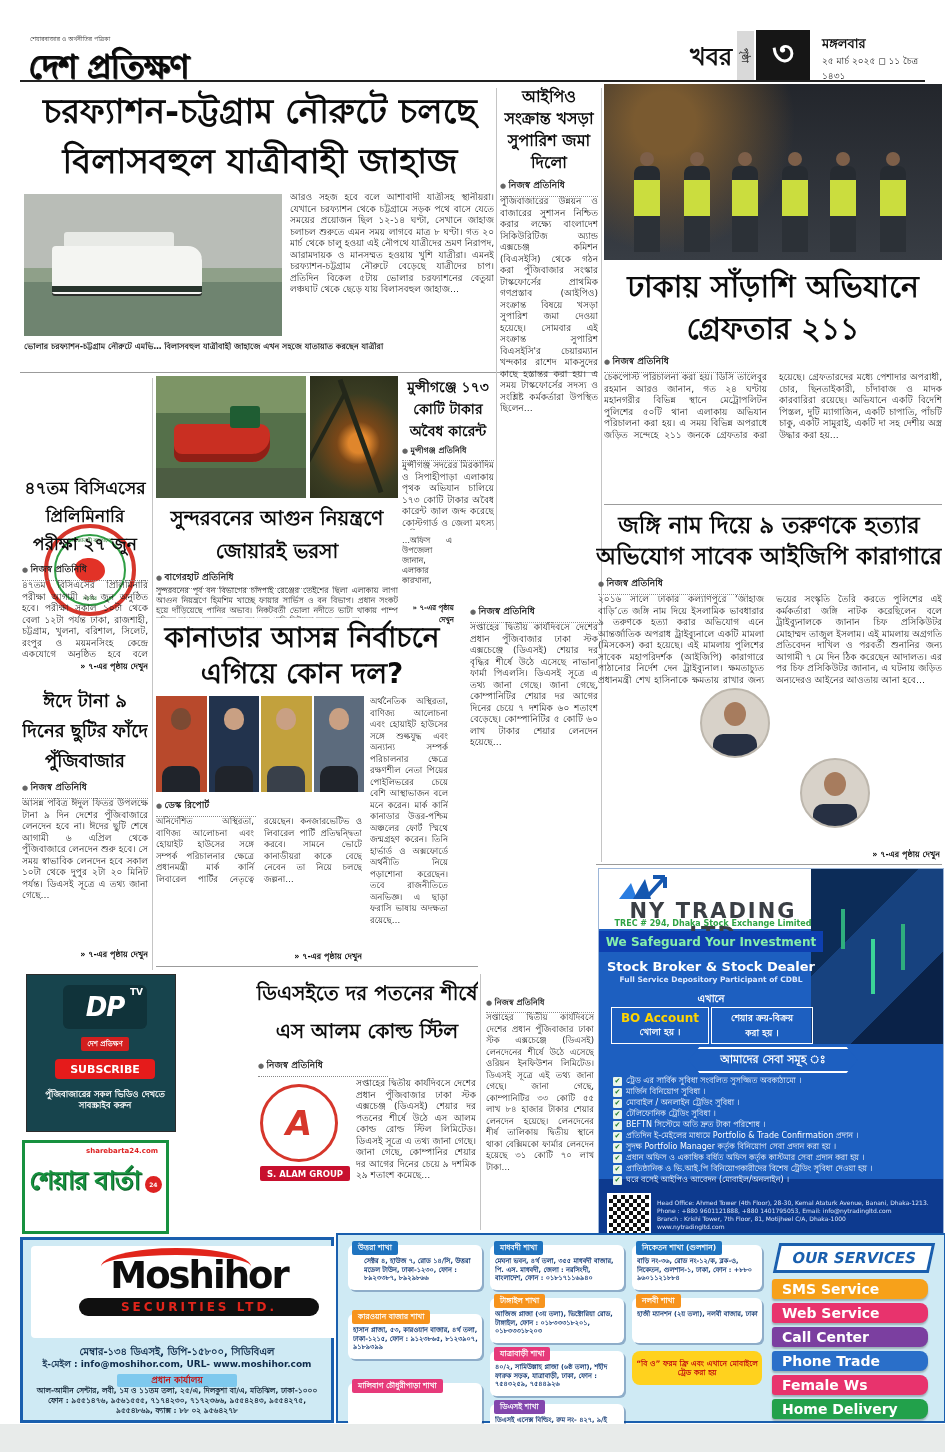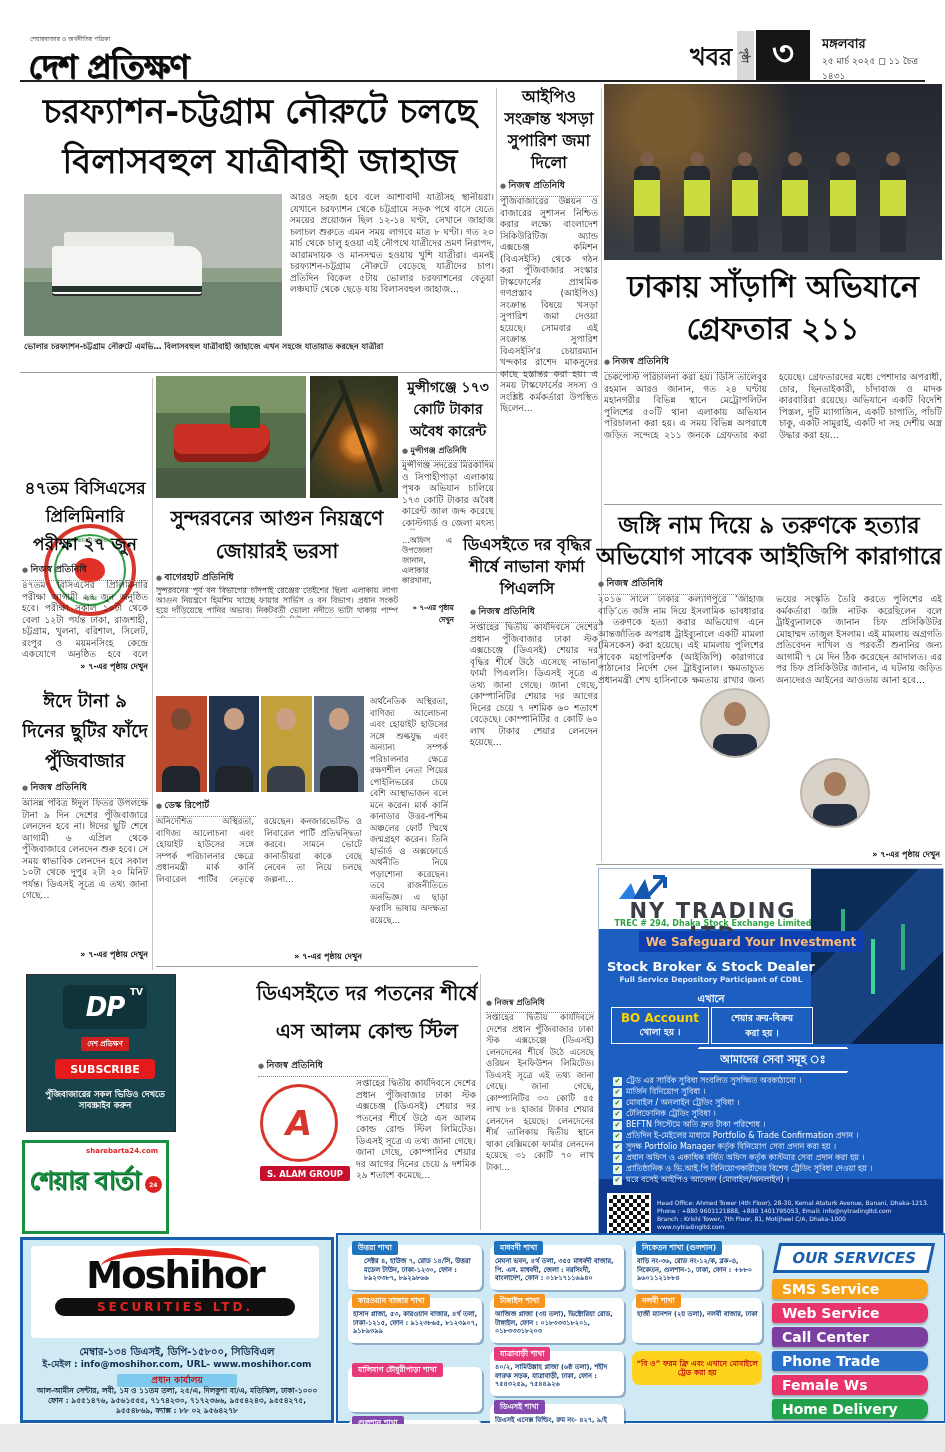--- a/index.html
+++ b/index.html
@@ -65,36 +65,36 @@
              display:flex;align-items:center;justify-content:center;font-size:34px;font-weight:900;font-style:italic;color:#d6362b;}
   .sa-banner{margin-top:4px;width:90px;height:15px;background:#c8102e;color:#fff;font-size:8.5px;font-weight:700;
              display:flex;align-items:center;justify-content:center;border-radius:2px;}
   
   .ny-ad{background:linear-gradient(#ffffff 0 60px,#1d5fc0 60px 310px,#0d3a8f 310px 100%);border:1px solid #9db6d8;overflow:hidden;}
   .ny-photo{position:absolute;right:0;top:0;width:132px;height:175px;
             background:linear-gradient(135deg,#0c2c58 0 35%,#17427f 35% 70%,#0a2248 70% 100%);}
   .ny-candle{position:absolute;width:4px;background:#2fae7e;}
   .ny-name{font-size:21px;font-weight:700;color:#3b3f45;letter-spacing:2px;}
   .ny-trec{font-size:8px;font-weight:700;color:#2fa344;}
-  .ny-band{background:#0e3fb0;color:#fdba74;font-size:12px;font-weight:700;display:flex;align-items:center;justify-content:center;margin-left:40px;}
+  .ny-band{background:#0e3fb0;color:#86efac;font-size:12px;font-weight:700;display:flex;align-items:center;justify-content:center;}
   .ny-role1{color:#fff;font-size:13px;font-weight:700;text-align:center;}
   .ny-role2{color:#dce8ff;font-size:7.5px;font-weight:700;text-align:center;}
   .ny-here{color:#fff;font-size:10px;font-weight:700;text-align:center;}
   .ny-box{border:1px solid #fff;color:#fff;font-size:9px;font-weight:700;text-align:center;padding-top:3px;}
   .ny-box .b1{color:#ffd400;font-size:12px;}
   .ny-badge{border:2px solid #fff;background:#1d5fc0;color:#fff;font-size:11px;font-weight:700;
             display:flex;align-items:center;justify-content:center;clip-path:polygon(4% 50%,10% 0,90% 0,96% 50%,90% 100%,10% 100%);}
   .ny-li{color:#fff;font-size:8px;line-height:11px;white-space:nowrap;overflow:hidden;}
   .ny-li::before{content:"✔";display:inline-block;width:9px;height:9px;background:#eaf5ea;color:#1d7a2c;font-size:7px;line-height:9px;text-align:center;margin-right:4px;border-radius:1px;}
   .ny-footer{background:#0d3a8f;display:flex;align-items:center;gap:6px;padding:4px 8px;}
   .qr{width:40px;height:40px;background:repeating-conic-gradient(#111 0 25%,#fff 0 50%) 0 0/8px 8px;border:2px solid #fff;}
   .ny-addr{color:#dfe9ff;font-size:6px;line-height:8px;}
   
   .mo-ad{background:#cfeaf4;border:3px solid #1a5fae;}
-  .mo-panel{position:absolute;left:8px;top:6px;width:288px;height:92px;background:#fff;border-radius:4px;text-align:center;overflow:hidden;}
+  .mo-panel{position:absolute;left:8px;top:6px;width:288px;height:92px;background:#fff;border-radius:4px;text-align:center;overflow:hidden;padding-left:24px;}
   .mo-swoosh{position:absolute;left:70px;top:2px;width:150px;height:30px;border-top:7px solid #e1251b;border-radius:50%;}
   .mo-name{margin-top:10px;font-size:37px;font-weight:900;letter-spacing:-2px;color:#0d0d0d;line-height:40px;}
   .mo-bar{margin:2px auto 0;width:240px;height:18px;background:#101010;border-radius:9px;color:#e1251b;
           font-size:12px;font-weight:700;letter-spacing:3px;line-height:18px;}
   .mo-line{font-size:9.5px;font-weight:700;color:#0d2a4a;text-align:center;}
   .mo-pill{margin:3px auto;width:120px;height:13px;background:#7ec9ee;color:#c40f0f;font-size:9px;font-weight:700;
            line-height:13px;text-align:center;border-radius:2px;}
   .mo-addr{font-size:7.5px;line-height:10px;color:#123;text-align:center;font-weight:700;}
   
   .bpanel{background:#cfeaf4;border:2px solid #1a5fae;}
@@ -206,24 +206,24 @@
   <div class="abs hl" style="left:156px;top:502px;width:242px;height:66px;font-size:20px;line-height:33px;">সুন্দরবনের আগুন নিয়ন্ত্রণে জোয়ারই ভরসা</div>
   <div class="abs byline" style="left:156px;top:570px;width:160px;">বাগেরহাট প্রতিনিধি</div>
   <div class="abs small-txt" style="left:156px;top:586px;width:242px;height:32px;">সুন্দরবনের পূর্ব বন বিভাগের চাঁদপাই রেঞ্জের তেইশের ছিলা এলাকায় লাগা আগুন নিয়ন্ত্রণে হিমশিম খাচ্ছে ফায়ার সার্ভিস ও বন বিভাগ। প্রধান সংকট হয়ে দাঁড়িয়েছে পানির অভাব। নিকটবর্তী ভোলা নদীতে ভাটা থাকায় পাম্প বসিয়ে রাখতে হয়েছে, ফলে আগুনে পানি ছিটানো সম্ভব হচ্ছে না…</div>
 
   <div class="abs hl" style="left:402px;top:376px;width:92px;height:66px;font-size:14px;line-height:22px;">মুন্সীগঞ্জে ১৭৩ কোটি টাকার অবৈধ কারেন্ট জাল জব্দ</div>
   <div class="abs byline" style="left:402px;top:444px;width:92px;font-size:8px;">মুন্সীগঞ্জ প্রতিনিধি</div>
   <div class="abs body-txt" style="left:402px;top:460px;width:92px;height:70px;">মুন্সীগঞ্জ সদরের মিরকাদিম ও সিপাহীপাড়া এলাকায় পৃথক অভিযান চালিয়ে ১৭৩ কোটি টাকার অবৈধ কারেন্ট জাল জব্দ করেছে কোস্টগার্ড ও জেলা মৎস্য অধিদপ্তর। গত রোববার রাত থেকে সোমবার সকাল পর্যন্ত উপজেলা প্রশাসন ও নির্বাহী ম্যাজিস্ট্রেটের নেতৃত্বে কোস্টগার্ডের সদস্যরা এই অভিযান পরিচালনা করেন…</div>
   <div class="abs small-txt" style="left:402px;top:536px;width:50px;height:62px;">…অফিস এ উপজেলা জানান, এলাকার কারখানা,</div>
   <div class="abs cont" style="left:398px;top:602px;width:56px;font-size:7px;">» ৭-এর পৃষ্ঠায় দেখুন</div>
 
-  <div class="abs hl" style="left:456px;top:534px;width:142px;height:66px;font-size:16px;line-height:22px;">ডিএসইতে দর বৃদ্ধির শীর্ষে নাভানা ফার্মা পিএলসি</div>
   <div class="abs byline" style="left:470px;top:604px;width:128px;">নিজস্ব প্রতিনিধি</div>
   <div class="abs body-txt" style="left:470px;top:622px;width:128px;height:238px;">সপ্তাহের দ্বিতীয় কার্যদিবসে দেশের প্রধান পুঁজিবাজার ঢাকা স্টক এক্সচেঞ্জে (ডিএসই) শেয়ার দর বৃদ্ধির শীর্ষে উঠে এসেছে নাভানা ফার্মা পিএলসি। ডিএসই সূত্রে এ তথ্য জানা গেছে। জানা গেছে, কোম্পানিটির শেয়ার দর আগের দিনের চেয়ে ৭ দশমিক ৬০ শতাংশ বেড়েছে। কোম্পানিটির ৫ কোটি ৬০ লাখ টাকার শেয়ার লেনদেন হয়েছে…</div>
 
+  <div class="abs hl" style="left:156px;top:620px;width:292px;height:72px;font-size:28px;line-height:36px;">কানাডার আসন্ন নির্বাচনে এগিয়ে কোন দল?</div>
   <div class="abs pol-strip" style="left:156px;top:696px;width:208px;height:96px;">
     <div class="pol-cell" style="background:#b8492c;">
         <div class="head" style="background:#7c4a33;"></div>
         <div class="torso"></div>
       </div>
     <div class="pol-cell" style="background:#22334d;">
         <div class="head"></div>
         <div class="torso"></div>
       </div>
     <div class="pol-cell" style="background:#c2a13d;">
@@ -314,21 +314,21 @@
     <div class="abs mo-line" style="left:0;top:117px;width:100%;font-size:9px;">ই-মেইল : info@moshihor.com, URL- www.moshihor.com</div>
     <div class="abs mo-pill" style="left:94px;top:131px;">প্রধান কার্যালয়</div>
     <div class="abs mo-addr" style="left:6px;top:146px;width:296px;">আল-আমীন সেন্টার, লবী, ১ম ও ১১তম তলা, ২৫/এ, দিলকুশা বা/এ, মতিঝিল, ঢাকা-১০০০</div>
     <div class="abs mo-addr" style="left:6px;top:156px;width:296px;">ফোন : ৯৫৫১৪৭৬, ৯৫৬১৫৫৫, ৭১৭৪২৩০, ৭১৭২৩৬৬, ৯৫৫৪২৪৩, ৯৫৫৪২৭৫,</div>
     <div class="abs mo-addr" style="left:6px;top:166px;width:296px;">৯৫৫৪৮৬৯, ফ্যাক্স : ৮৮ ০২ ৯৫৬৪২৭৮</div>
   </div>
 
   <div class="abs bpanel" style="left:336px;top:1233px;width:606px;height:186px;">
 
     <div class="abs" style="left:10px;top:10px;width:134px;">
-      <div class="bcard" style="height:30px;margin-bottom:8px;padding-left:16px;">
+      <div class="bcard" style="height:30px;margin-bottom:24px;padding-left:16px;">
         <div class="bhead" style="background-color: rgb(31, 116, 192);">উত্তরা শাখা</div>
         <div class="baddr" style="height:28px;">সেক্টর ৪, হাউজ ৭, রোড ১৪/সি, উত্তরা মডেল টাউন, ঢাকা-১২৩০, ফোন : ৮৯২৩৩৮৭, ৮৯২৯৮৬৬</div>
       </div>
       <div class="bcard" style="height:30px;margin-bottom:24px;">
         <div class="bhead" style="background-color: rgb(247, 148, 29);">কারওয়ান বাজার শাখা</div>
         <div class="baddr" style="height:28px;">হাসান প্লাজা, ৫৩, কারওয়ান বাজার, ৪র্থ তলা, ঢাকা-১২১৫, ফোন : ৯১২৩৮৬৫, ৮১২৩৯০৭, ৯১৮৯৩৯৯</div>
       </div>
       <div class="bcard" style="height:30px;margin-bottom:8px;">
         <div class="bhead" style="background-color: rgb(230, 58, 122);">মালিবাগ চৌধুরীপাড়া শাখা</div>
         <div class="baddr" style="height:28px;margin-top:43px;">হীরা ভবন (নিচ তলা), ২ নং পশ্চিম হাজীপাড়া, ঢাকা-১২১৯, ফোন : ৯৩৪৭০৩১, ৯৩৪২৪৮৭</div>

